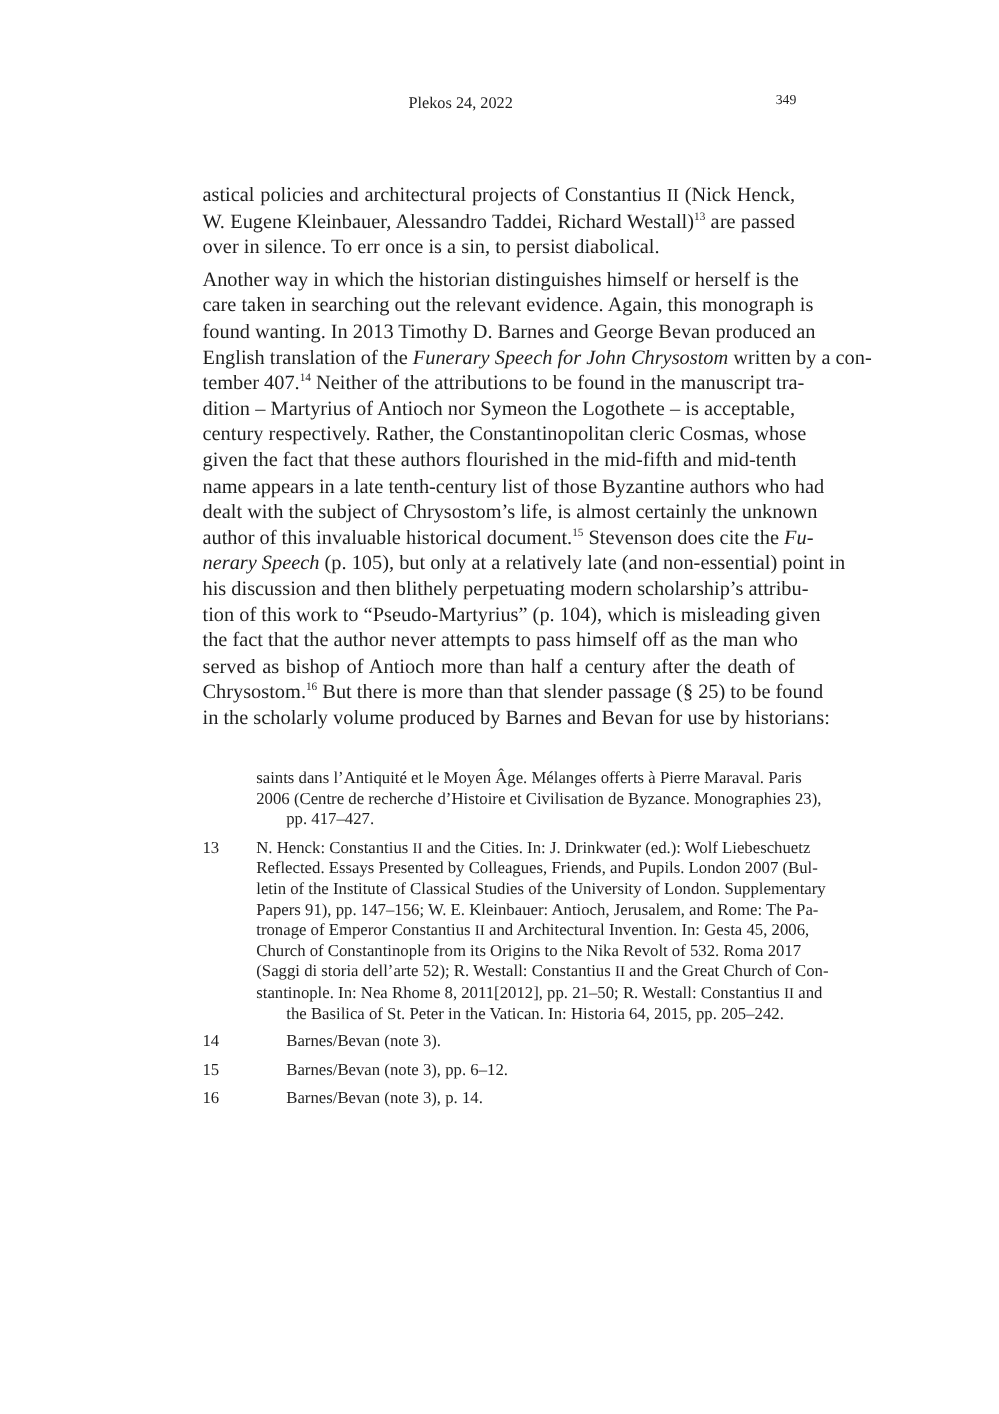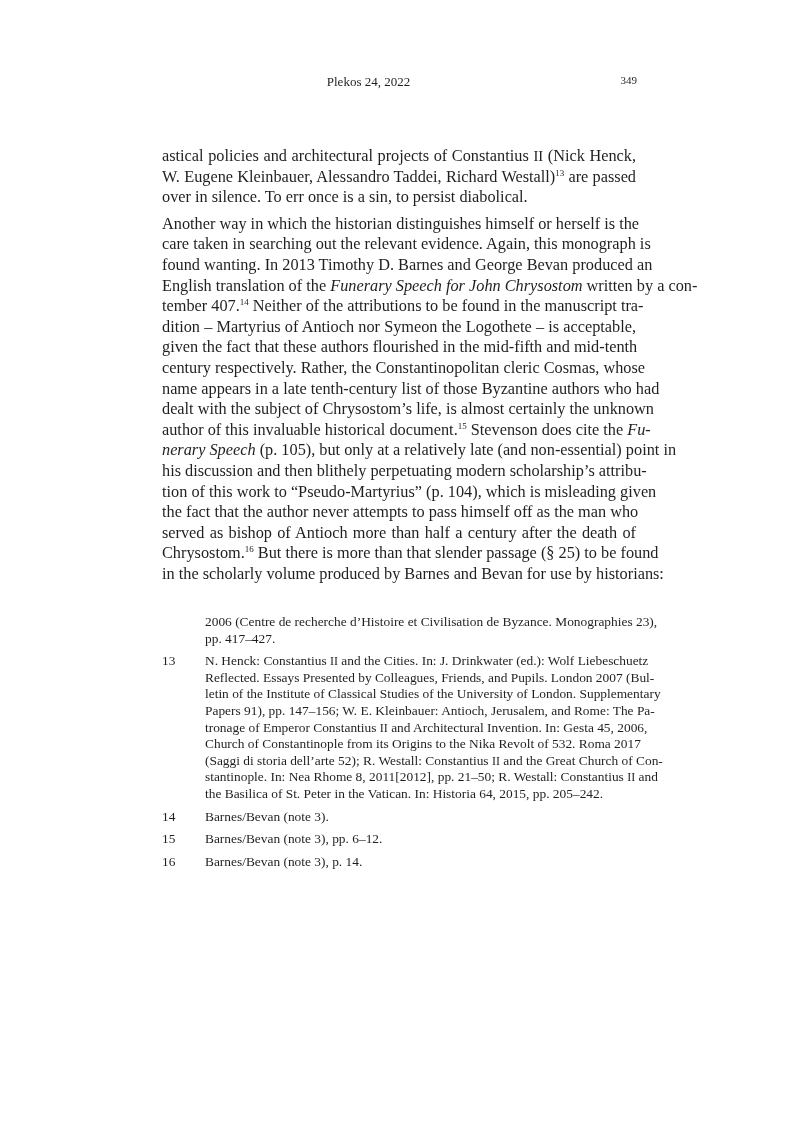--- a/index.html
+++ b/index.html
@@ -12,21 +12,21 @@
   .line { display: block; height: 20.6px; line-height: 20.6px; white-space: nowrap; text-align: justify; text-align-last: justify; }
   .line.last { text-align-last: left; }
   .para-gap { height: 6px; }
   sup { font-size: 9px; vertical-align: 0; position: relative; top: -6px; }
   .sc { font-variant: small-caps; font-size: 0.9em; }
   i { font-style: italic; }
   .notes { position: absolute; left: 162px; top: 614px; width: 474px; font-size: 13.4px; }
   .note { position: relative; padding-left: 43px; margin-bottom: 6px; }
   .note-num { position: absolute; left: 0; top: 0; }
   .nline { display: block; height: 16.6px; line-height: 16.6px; white-space: nowrap; text-align: justify; text-align-last: justify; }
-  .nline.last { text-align-last: left; }
+  .nline.last { text-align-last: left; margin-left: 24px; }
 </style>
 </head>
 <body>
 
 <header class="running-head">
   <span class="journal">Plekos 24, 2022</span>
   <span class="page-num">349</span>
 </header>
 
 <main class="body-text">
@@ -38,37 +38,38 @@
   </div>
   <div class="para-gap"></div>
 
   <div>
     <span class="line"><span>Another way in which the historian distinguishes himself or herself is the</span></span>
     <span class="line"><span>care taken in searching out the relevant evidence. Again, this monograph is</span></span>
     <span class="line"><span>found wanting. In 2013 Timothy D. Barnes and George Bevan produced an</span></span>
     <span class="line"><span>English translation of the </span><i>Funerary Speech for John Chrysostom</i><span> written by a con-</span></span>
     <span class="line"><span>tember 407.</span><sup>14</sup><span> Neither of the attributions to be found in the manuscript tra-</span></span>
     <span class="line"><span>dition – Martyrius of Antioch nor Symeon the Logothete – is acceptable,</span></span>
+    <span class="line"><span>century respectively. Rather, the Constantinopolitan cleric Cosmas, whose</span></span>
     <span class="line"><span>given the fact that these authors flourished in the mid-fifth and mid-tenth</span></span>
-    <span class="line"><span>century respectively. Rather, the Constantinopolitan cleric Cosmas, whose</span></span>
     <span class="line"><span>name appears in a late tenth-century list of those Byzantine authors who had</span></span>
     <span class="line"><span>dealt with the subject of Chrysostom’s life, is almost certainly the unknown</span></span>
     <span class="line"><span>author of this invaluable historical document.</span><sup>15</sup><span> Stevenson does cite the </span><i>Fu-</i></span>
     <span class="line"><i>nerary Speech</i><span> (p. 105), but only at a relatively late (and non-essential) point in</span></span>
     <span class="line"><span>his discussion and then blithely perpetuating modern scholarship’s attribu-</span></span>
     <span class="line"><span>tion of this work to “Pseudo-Martyrius” (p. 104), which is misleading given</span></span>
     <span class="line"><span>the fact that the author never attempts to pass himself off as the man who</span></span>
     <span class="line"><span>served as bishop of Antioch more than half a century after the death of</span></span>
     <span class="line"><span>Chrysostom.</span><sup>16</sup><span> But there is more than that slender passage (§ 25) to be found</span></span>
     <span class="line last"><span>in the scholarly volume produced by Barnes and Bevan for use by historians:</span></span>
   </div>
 </main>
 
 <section class="notes">
   <div class="note">
+    <span class="nline">saints dans l’Antiquité et le Moyen Âge. Mélanges offerts à Pierre Maraval. Paris</span>
     <span class="nline">2006 (Centre de recherche d’Histoire et Civilisation de Byzance. Monographies 23),</span>
     <span class="nline last">pp. 417–427.</span>
   </div>
 
   <div class="note">
     <span class="note-num">13</span>
     <span class="nline"><span>N. Henck: Constantius </span><span class="sc">II</span><span> and the Cities. In: J. Drinkwater (ed.): Wolf Liebeschuetz</span></span>
     <span class="nline"><span>Reflected. Essays Presented by Colleagues, Friends, and Pupils. London 2007 (Bul-</span></span>
     <span class="nline"><span>letin of the Institute of Classical Studies of the University of London. Supplementary</span></span>
     <span class="nline"><span>Papers 91), pp. 147–156; W. E. Kleinbauer: Antioch, Jerusalem, and Rome: The Pa-</span></span>

